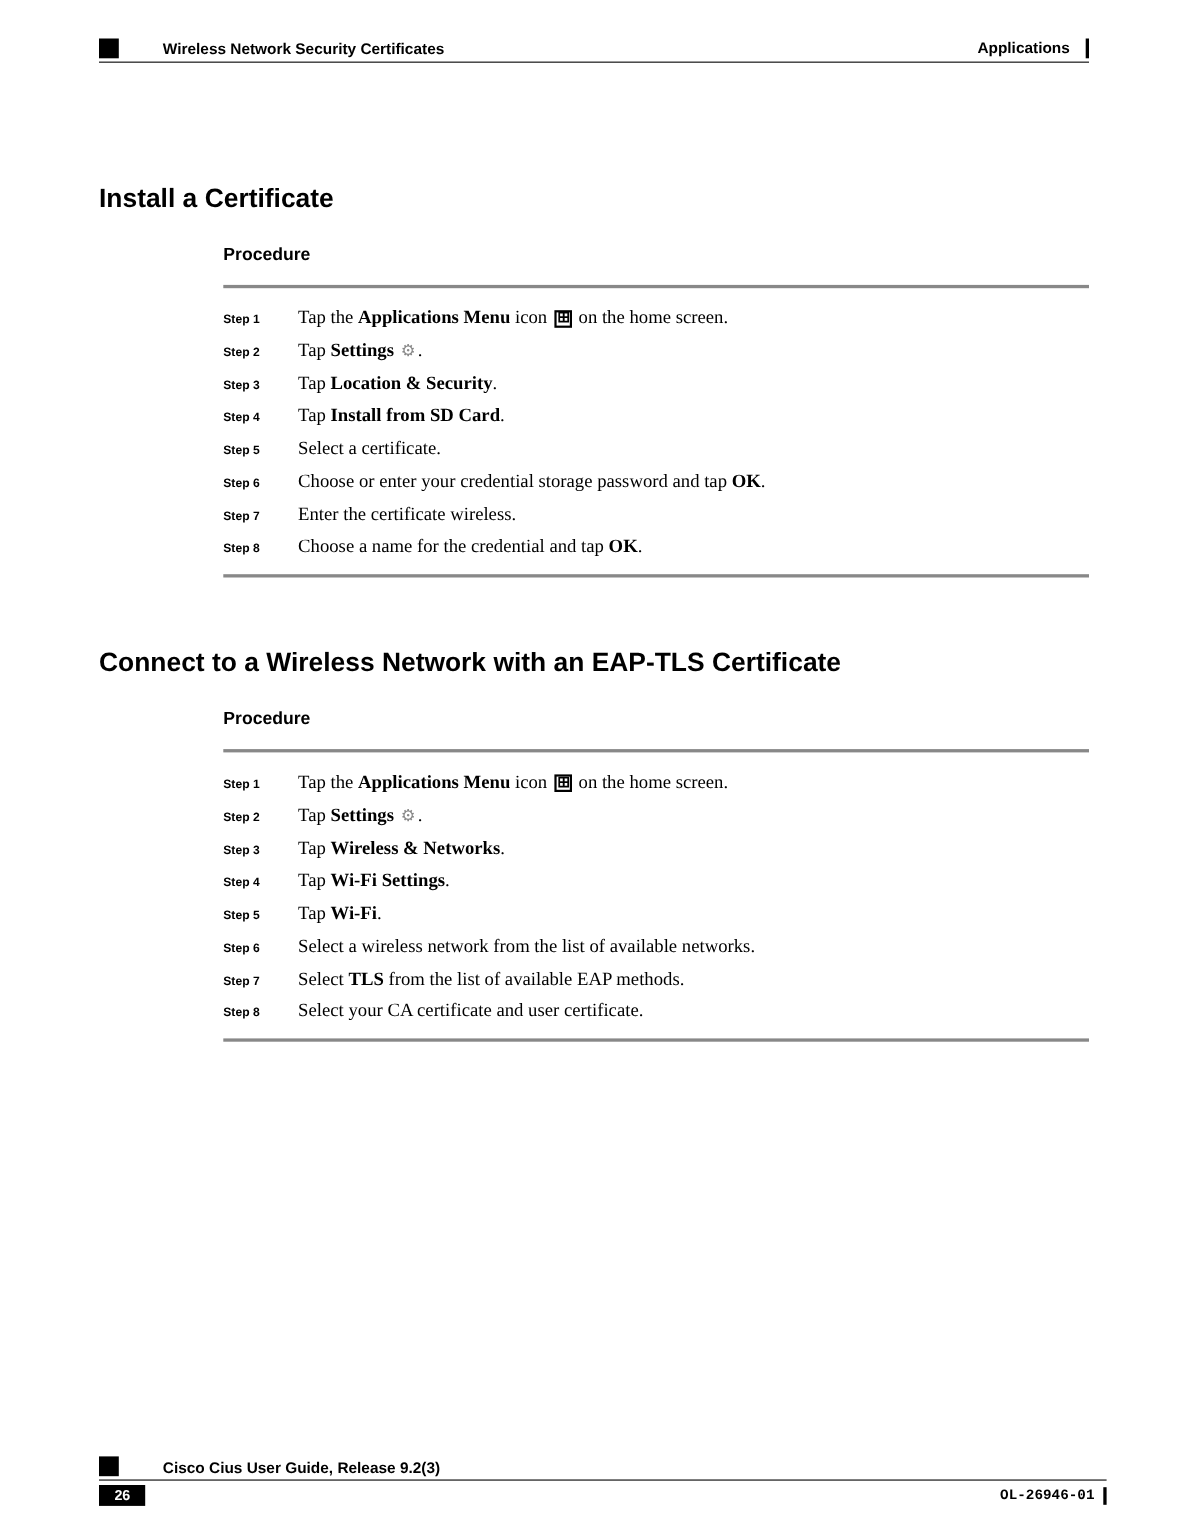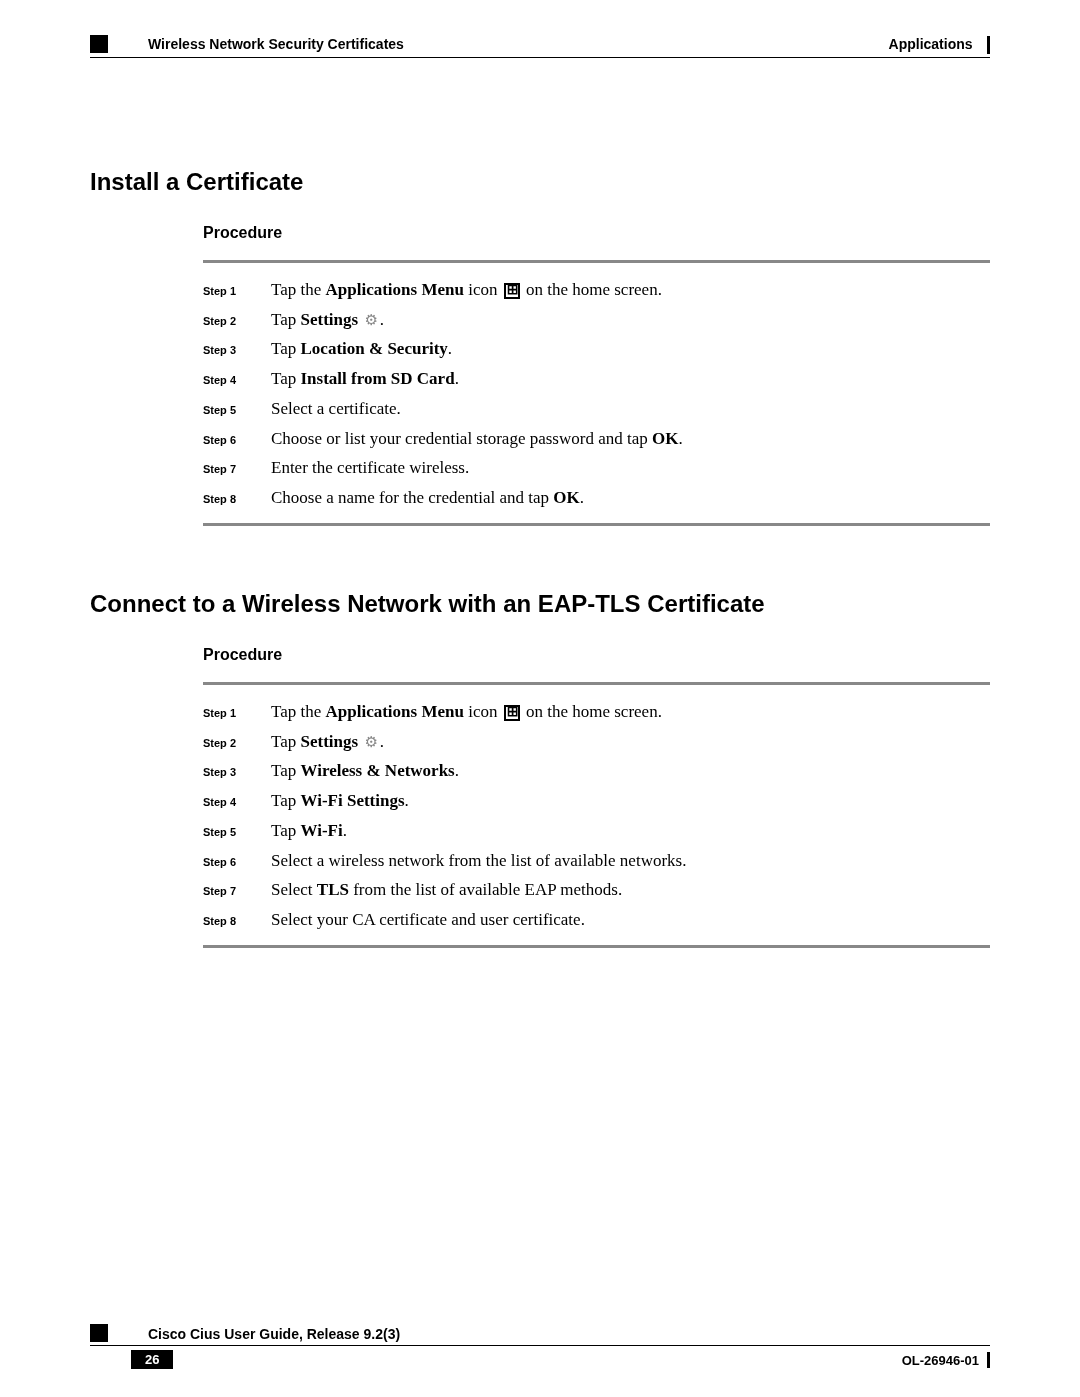--- a/index.html
+++ b/index.html
@@ -128,21 +128,21 @@
     display: inline-block;
     vertical-align: middle;
     font-size: 15px;
     color: #888;
     margin: 0 2px;
   }
   .footer {
     position: absolute;
     bottom: 28px;
     left: 90px;
-    right: 90px;
+    right: 74px;
   }
   .footer-title-row {
     display: flex;
     align-items: flex-end;
     margin-bottom: 3px;
   }
   .footer-square {
     display: inline-block;
     width: 18px;
     height: 18px;
@@ -159,31 +159,31 @@
     border-top: 1px solid #000;
   }
   .footer-bottom {
     display: flex;
     justify-content: space-between;
     align-items: center;
     margin-top: 4px;
     font-family: Arial, Helvetica, sans-serif;
     font-size: 13px;
     font-weight: bold;
-    margin-left: 41px;
   }
   .page-num-box {
     background: #000;
     color: #fff;
     padding: 2px 14px;
     font-size: 13px;
   }
   .doc-id {
     display: flex;
-    align-items: flex-end;
+    align-items: center;
+    font-family: Liberation Mono, monospace;
   }
   .vbar-foot {
     display: inline-block;
     width: 3px;
     height: 16px;
     background: #000;
     margin-left: 8px;
   }
 </style>
 </head>
@@ -223,21 +223,21 @@
           <div class="step-row">
             <div class="step-label">Step 4</div>
             <div class="step-text"><span>Tap </span><span class="b">Install from SD Card</span><span>.</span></div>
           </div>
           <div class="step-row">
             <div class="step-label">Step 5</div>
             <div class="step-text"><span>Select a certificate.</span></div>
           </div>
           <div class="step-row">
             <div class="step-label">Step 6</div>
-            <div class="step-text"><span>Choose or list your credential storage password and tap </span><span class="b">OK</span><span>.</span></div>
+            <div class="step-text"><span>Choose or enter your credential storage password and tap </span><span class="b">OK</span><span>.</span></div>
           </div>
           <div class="step-row">
             <div class="step-label">Step 7</div>
             <div class="step-text"><span>Enter the certificate wireless.</span></div>
           </div>
           <div class="step-row">
             <div class="step-label">Step 8</div>
             <div class="step-text"><span>Choose a name for the credential and tap </span><span class="b">OK</span><span>.</span></div>
           </div>
         </div>

